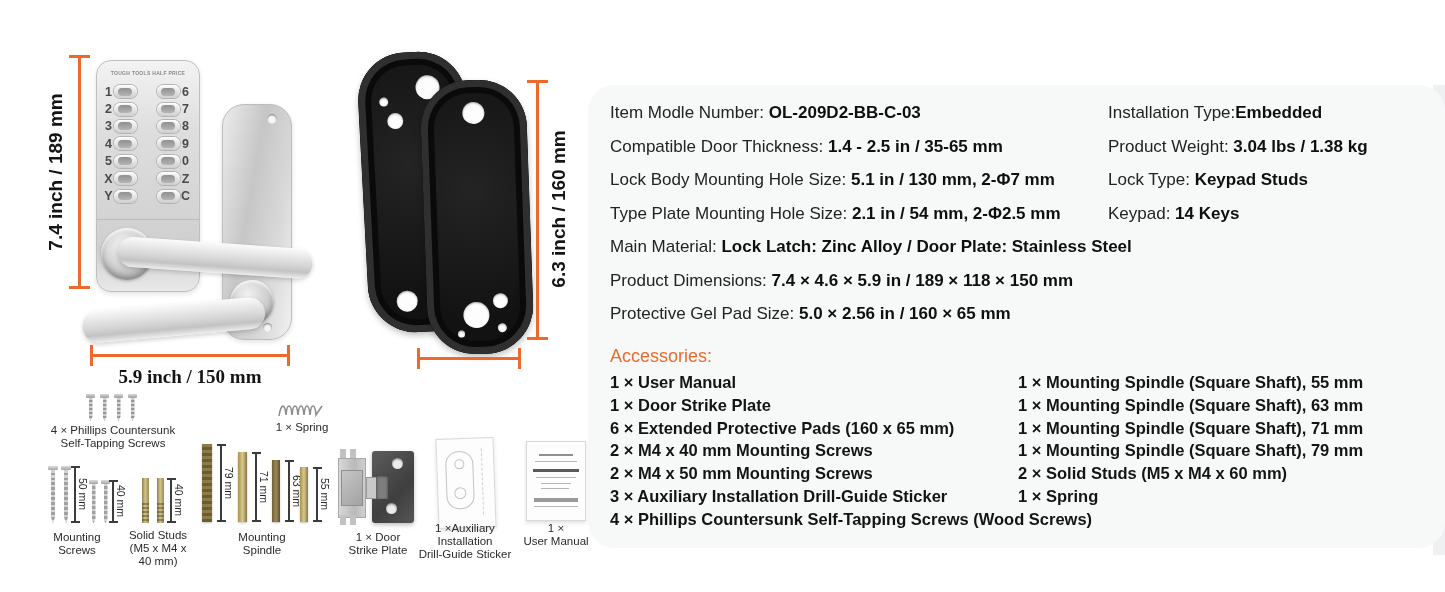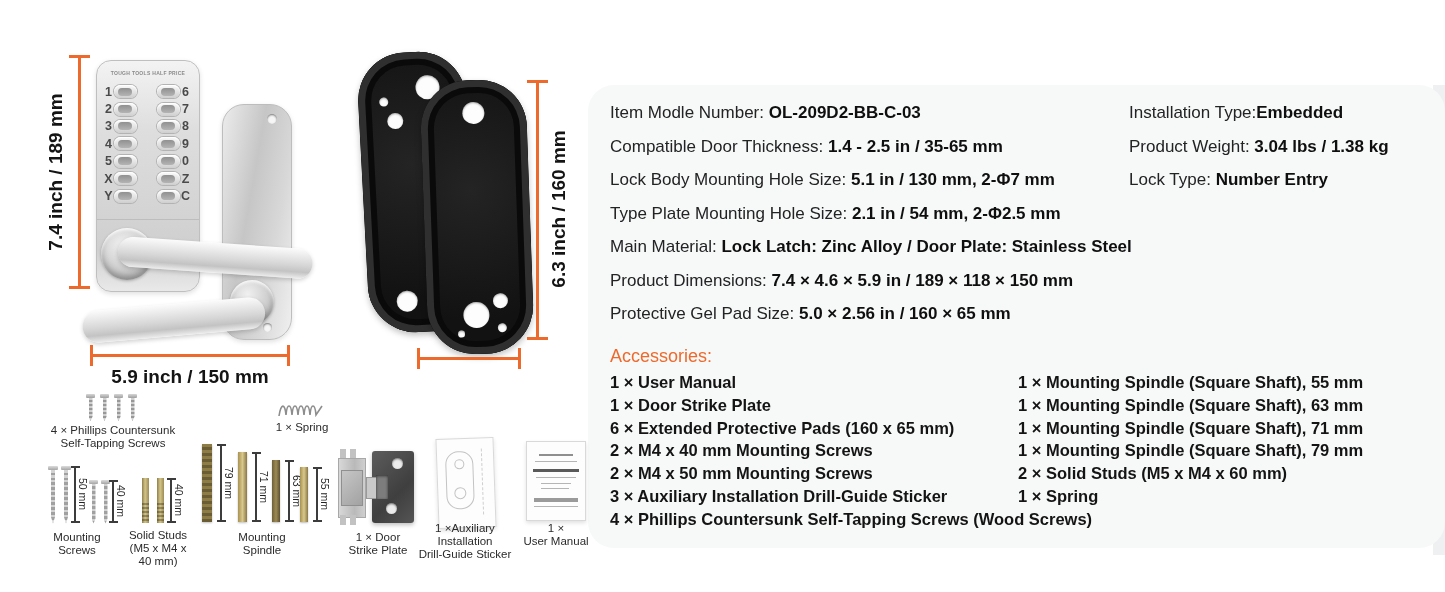--- a/index.html
+++ b/index.html
@@ -147,21 +147,21 @@
           <span class="kbtn r"></span>
           <span class="kd">C</span>
         </div>
     </div>
     <div class="ksep"></div>
   </div>
   <div class="hub" style="left:101px;top:228px;width:52px;height:52px;z-index:5;"></div>
   <div class="lever" style="left:118px;top:236px;width:195px;height:30px;transform:rotate(4deg);transform-origin:left center;z-index:6;"></div>
 
   <div class="dimh" style="left:92px;top:354px;width:196px;"></div>
-  <div class="hlabel" style="left:90px;top:366px;width:200px;">5.9 inch / 150 mm</div>
+  <div class="hlabel" style="left:90px;top:366px;width:200px;font-family:Liberation Serif, serif;">5.9 inch / 150 mm</div>
 
   <div class="pad" style="left:363px;top:52px;width:108px;height:280px;transform:rotate(-3deg);">
     <div class="phole" style="left:58px;top:24px;width:24px;height:24px;"></div>
     <div class="phole" style="left:21px;top:44px;width:9px;height:9px;"></div>
     <div class="phole" style="left:28px;top:60px;width:16px;height:16px;"></div>
     <div class="phole" style="left:28px;top:238px;width:21px;height:21px;"></div>
     <div class="phole" style="left:62px;top:232px;width:9px;height:9px;"></div>
   </div>
   <div class="pad" style="left:424px;top:80px;width:106px;height:274px;transform:rotate(-2deg);">
     <div class="phole" style="left:42px;top:22px;width:22px;height:22px;"></div>
@@ -176,24 +176,25 @@
 
   <div class="spec-col" style="left:610px;top:96px;">
     <div><span>Item Modle Number: </span><b>OL-209D2-BB-C-03</b></div>
     <div><span>Compatible Door Thickness: </span><b>1.4 - 2.5 in / 35-65 mm</b></div>
     <div><span>Lock Body Mounting Hole Size: </span><b>5.1 in / 130 mm, 2-Φ7 mm</b></div>
     <div><span>Type Plate Mounting Hole Size: </span><b>2.1 in / 54 mm, 2-Φ2.5 mm</b></div>
     <div><span>Main Material: </span><b>Lock Latch: Zinc Alloy / Door Plate: Stainless Steel</b></div>
     <div><span>Product Dimensions: </span><b>7.4 × 4.6 × 5.9 in / 189 × 118 × 150 mm</b></div>
     <div><span>Protective Gel Pad Size: </span><b>5.0 × 2.56 in / 160 × 65 mm</b></div>
   </div>
-  <div class="spec-col" style="left:1108px;top:96px;margin-left:21px;">
+  <div class="spec-col" style="left:1108px;top:96px;">
     <div><span>Installation Type:</span><b>Embedded</b></div>
     <div><span>Product Weight: </span><b>3.04 lbs / 1.38 kg</b></div>
-    <div><span>Lock Type: </span><b>Number Entry</b></div>
+    <div><span>Lock Type: </span><b>Keypad Studs</b></div>
+    <div><span>Keypad: </span><b>14 Keys</b></div>
   </div>
 
   <div class="acc-head">Accessories:</div>
   <div class="acc-col" style="left:610px;top:371px;">
     <div>1 × User Manual</div>
     <div>1 × Door Strike Plate</div>
     <div>6 × Extended Protective Pads (160 x 65 mm)</div>
     <div>2 × M4 x 40 mm Mounting Screws</div>
     <div>2 × M4 x 50 mm Mounting Screws</div>
     <div>3 × Auxiliary Installation Drill-Guide Sticker</div>

